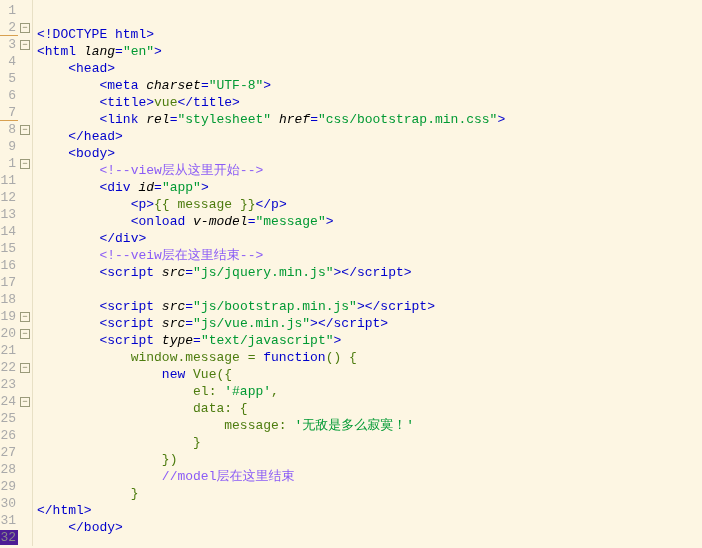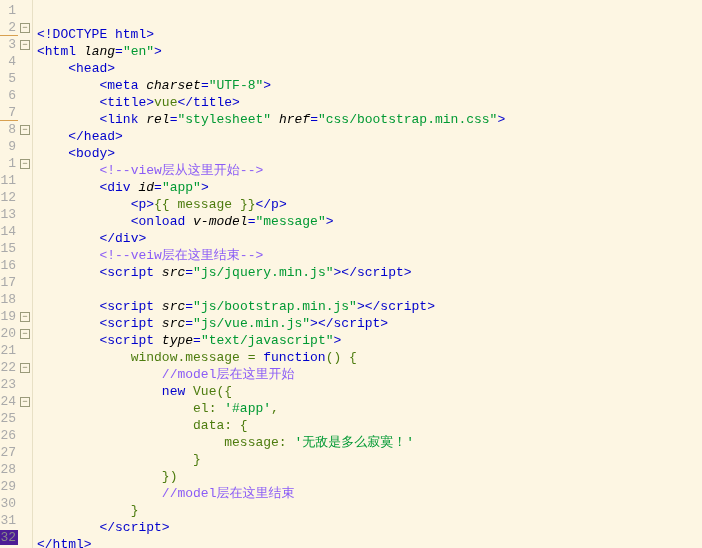--- a/index.html
+++ b/index.html
@@ -224,26 +224,24 @@
     <div class="line">            <span class="tag">&lt;</span><span class="tag">p</span><span class="tag">&gt;</span><span class="txt">{{ message }}</span><span class="tag">&lt;/</span><span class="tag">p</span><span class="tag">&gt;</span></div>
     <div class="line">            <span class="tag">&lt;</span><span class="tag">onload</span><span> </span><span class="attr">v-model</span><span class="tag">=</span><span class="val">"message"</span><span class="tag">&gt;</span></div>
     <div class="line">        <span class="tag">&lt;/</span><span class="tag">div</span><span class="tag">&gt;</span></div>
     <div class="line">        <span class="cmt">&lt;!--veiw层在这里结束--&gt;</span></div>
     <div class="line">        <span class="tag">&lt;</span><span class="tag">script</span><span> </span><span class="attr">src</span><span class="tag">=</span><span class="val">"js/jquery.min.js"</span><span class="tag">&gt;</span><span class="tag">&lt;/</span><span class="tag">script</span><span class="tag">&gt;</span></div>
     <div class="line"></div>
     <div class="line">        <span class="tag">&lt;</span><span class="tag">script</span><span> </span><span class="attr">src</span><span class="tag">=</span><span class="val">"js/bootstrap.min.js"</span><span class="tag">&gt;</span><span class="tag">&lt;/</span><span class="tag">script</span><span class="tag">&gt;</span></div>
     <div class="line">        <span class="tag">&lt;</span><span class="tag">script</span><span> </span><span class="attr">src</span><span class="tag">=</span><span class="val">"js/vue.min.js"</span><span class="tag">&gt;</span><span class="tag">&lt;/</span><span class="tag">script</span><span class="tag">&gt;</span></div>
     <div class="line">        <span class="tag">&lt;</span><span class="tag">script</span><span> </span><span class="attr">type</span><span class="tag">=</span><span class="val">"text/javascript"</span><span class="tag">&gt;</span></div>
     <div class="line">            <span class="txt">window</span><span class="txt">.</span><span class="txt">message</span><span class="txt"> = </span><span class="tag">function</span><span class="txt">() {</span></div>
-    <div class="line">                <span class="cmt">//model层在这里开始</span></div>
     <div class="line">                <span class="tag">new</span><span class="txt"> Vue</span><span class="txt">({</span></div>
     <div class="line">                    <span class="txt">el</span><span class="txt">: </span><span class="val">'#app'</span><span class="txt">,</span></div>
     <div class="line">                    <span class="txt">data</span><span class="txt">: {</span></div>
     <div class="line">                        <span class="txt">message</span><span class="txt">: </span><span class="val">'无敌是多么寂寞！'</span></div>
     <div class="line">                    <span class="txt">}</span></div>
     <div class="line">                <span class="txt">})</span></div>
     <div class="line">                <span class="cmt">//model层在这里结束</span></div>
     <div class="line">            <span class="txt">}</span></div>
-    <div class="line">        <span class="tag">&lt;/</span><span class="tag">script</span><span class="tag">&gt;</span></div>
     <div class="line"><span class="tag">&lt;/</span><span class="tag">html</span><span class="tag">&gt;</span></div>
     <div class="line">    <span class="tag">&lt;/</span><span class="tag">body</span><span class="tag">&gt;</span></div>
   </div>
 </div>
 
 </body></html>

